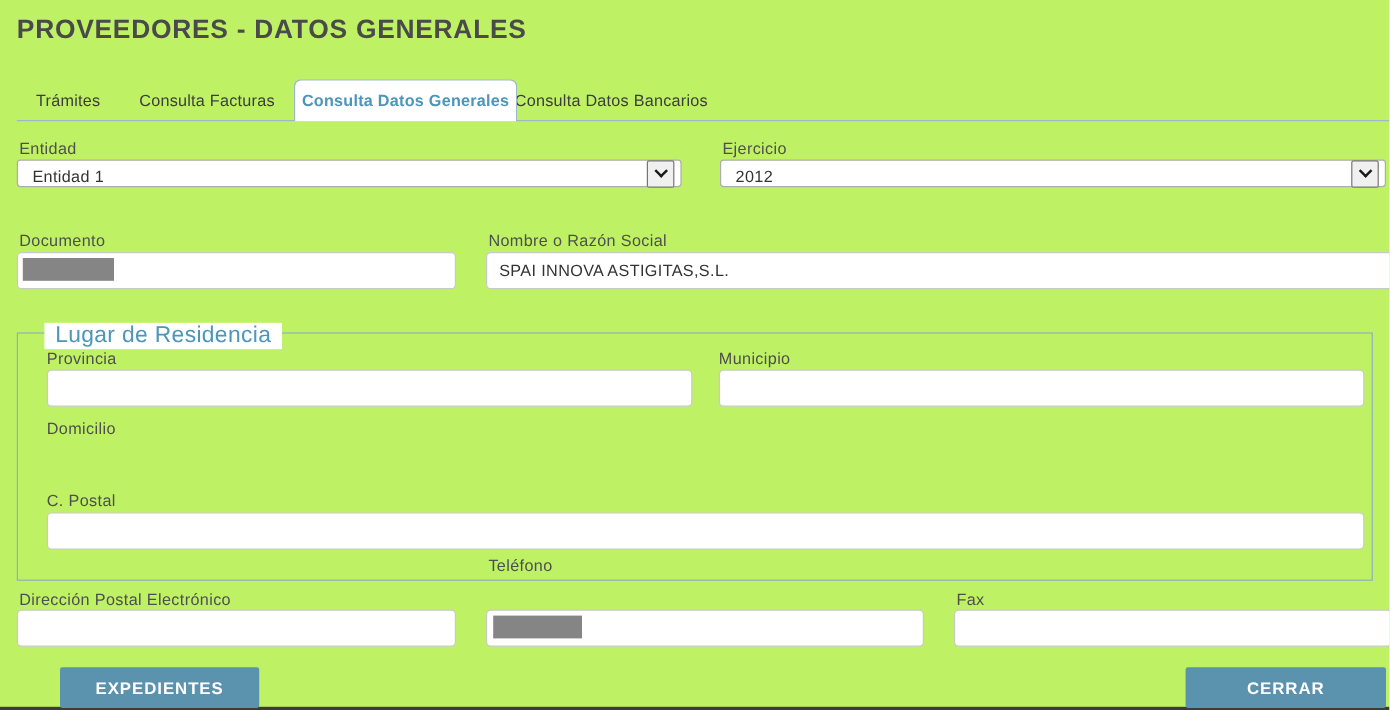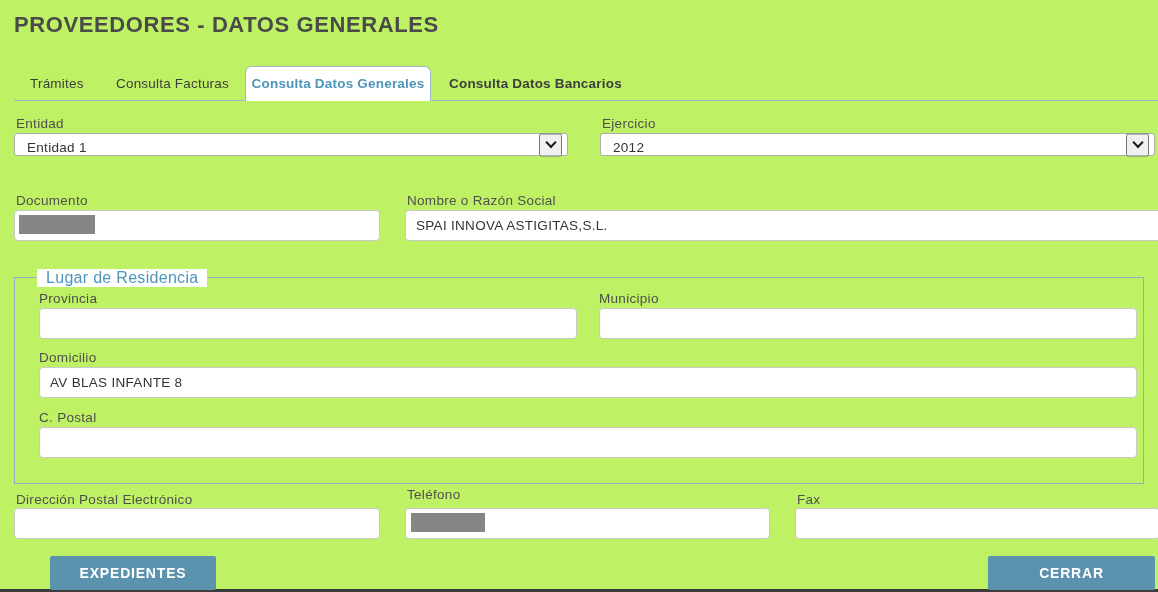--- a/index.html
+++ b/index.html
@@ -29,39 +29,39 @@
     background:#f0f0f0;border:1px solid #767676;border-radius:2px;display:flex;
     align-items:center;justify-content:center;cursor:pointer;}
   .chev{width:8px;height:8px;border-right:2.5px solid #1a1a1a;border-bottom:2.5px solid #1a1a1a;
     transform:rotate(45deg);margin-top:-4px;}
 
   .redacted{position:absolute;background:#858585;}
 
   
   .group{position:absolute;left:14px;top:277px;width:1130px;height:207px;border:1px solid #8fb0c3;}
   .group-legend{position:absolute;top:-9px;left:22px;background:#fff;padding:0 9px;
-    font-size:16px;color:#4d96ba;letter-spacing:0.3px;}
+    font-size:19px;color:#4d96ba;letter-spacing:0.3px;}
 
   .btn{position:absolute;top:556px;height:34px;background:#5b93ae;color:#fff;border:none;
     font-family:inherit;font-size:14px;font-weight:bold;letter-spacing:0.8px;cursor:pointer;
     border-radius:2px;z-index:2;}
   .bottom-bar{position:absolute;left:0;top:589px;width:1158px;height:3px;background:#3c3c3c;z-index:1;}
 </style>
 </head>
 <body>
 
 <div class="screen">
 
   <div class="page-title">PROVEEDORES - DATOS GENERALES</div>
 
   <div class="tab-underline"></div>
   <div class="tab" style="left:16px;">Trámites</div>
   <div class="tab" style="left:102px;">Consulta Facturas</div>
   <div class="tab-active" style="left:245px;width:186px;">Consulta Datos Generales</div>
-  <div class="tab" style="left:435px;font-weight:bold;">Consulta Datos Bancarios</div>
+  <div class="tab" style="left:415px;">Consulta Datos Bancarios</div>
 
   <div class="lbl" style="left:16px;top:116px;">Entidad</div>
   <div class="sel" style="left:14px;top:133px;width:554px;">
     <span class="sel-value">Entidad 1</span>
     <span class="sel-btn">
         <i class="chev"></i>
       </span>
   </div>
 
   <div class="lbl" style="left:602px;top:116px;">Ejercicio</div>
@@ -82,30 +82,29 @@
   <div class="group">
     <span class="group-legend">Lugar de Residencia</span>
 
     <div class="lbl" style="left:24px;top:13px;">Provincia</div>
     <input class="inp" style="left: 24px; top: 30px; width: 538px;" readonly="" value="">
 
     <div class="lbl" style="left:584px;top:13px;">Municipio</div>
     <input class="inp" style="left: 584px; top: 30px; width: 538px;" readonly="" value="">
 
     <div class="lbl" style="left:24px;top:72px;">Domicilio</div>
-    <input class="inp" style="left: 24px; top: 89px; width: 1098px;" readonly="" value="AV BLAS INFANTE 8">
 
     <div class="lbl" style="left:24px;top:132px;">C. Postal</div>
     <input class="inp" style="left: 24px; top: 149px; width: 1098px;" readonly="" value="">
   </div>
 
   <div class="lbl" style="left:16px;top:492px;">Dirección Postal Electrónico</div>
   <input class="inp" style="left: 14px; top: 508px; width: 366px;" readonly="" value="">
 
-  <div class="lbl" style="left:407px;top:464px;margin-top:23px;">Teléfono</div>
+  <div class="lbl" style="left:407px;top:464px;">Teléfono</div>
   <input class="inp" style="left: 405px; top: 508px; width: 365px;" readonly="" value="">
   <div class="redacted" style="left:411px;top:513px;width:74px;height:19px;"></div>
 
   <div class="lbl" style="left:797px;top:492px;">Fax</div>
   <input class="inp" style="left: 795px; top: 508px; width: 365px;" readonly="" value="">
 
   <button class="btn" style="left:14px;width:166px;margin-left:36px;">EXPEDIENTES</button>
   <button class="btn" style="left:988px;width:167px;">CERRAR</button>
 
   <div class="bottom-bar"></div>

